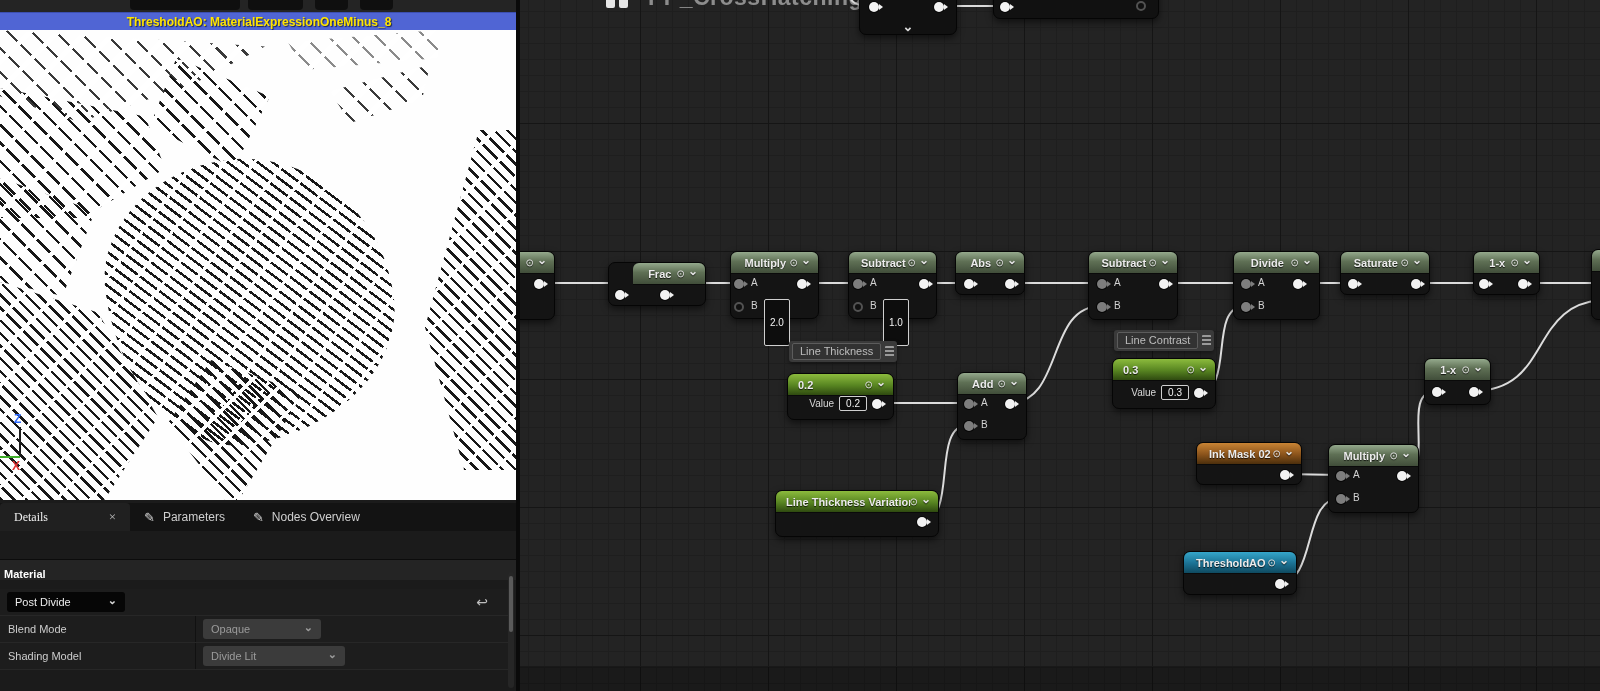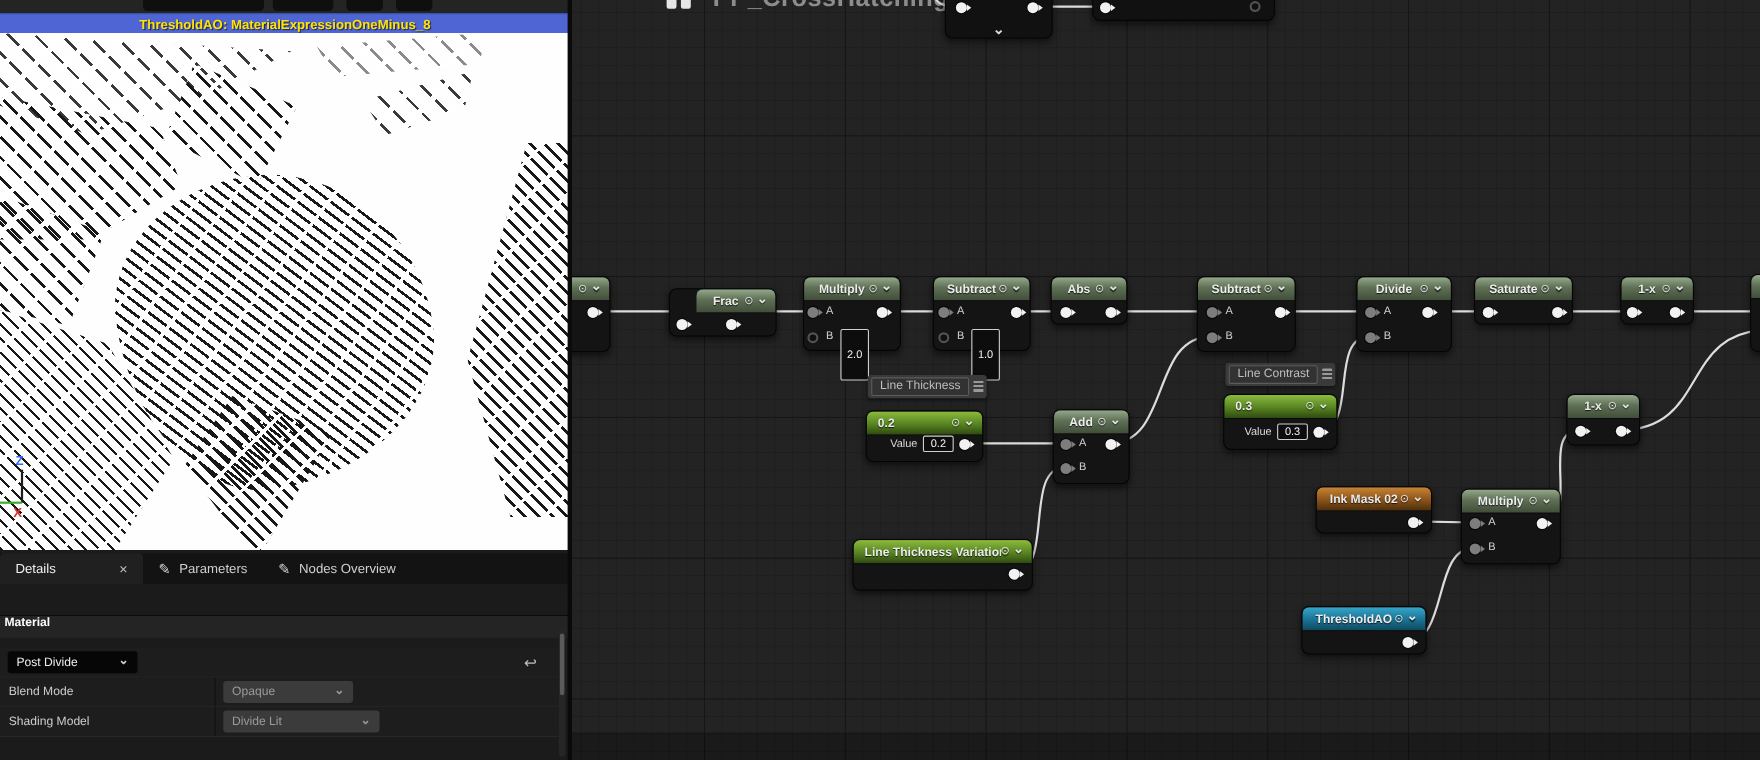--- a/index.html
+++ b/index.html
@@ -87,36 +87,36 @@
   #axis-gizmo{position:absolute;left:0;top:380px;width:40px;height:70px;}
   #axis-z{position:absolute;left:14px;top:2px;font-size:12px;font-weight:bold;color:#2e6bff;}
   #axis-vline{position:absolute;left:19px;top:17px;width:2px;height:30px;background:#1c1c1c;}
   #axis-hline{position:absolute;left:0px;top:46px;width:20px;height:2px;background:#3fae2a;}
   #axis-x{position:absolute;left:12px;top:49px;font-size:12px;font-weight:bold;color:#e03131;}
 
   
   #details{position:absolute;left:0;top:500px;width:518px;height:191px;background:#1b1b1b;}
   #tabbar{position:absolute;left:0;top:3px;width:518px;height:28px;background:#131313;display:flex;}
   .tab{display:flex;align-items:center;gap:8px;padding:0 14px;font-size:12px;color:#cfcfcf;height:28px;box-sizing:border-box;}
-  .tab.active{background:#202020;border-radius:4px 4px 0 0;color:#f0f0f0;width:130px;}
+  .tab.active{background:#202020;border-radius:4px 4px 0 0;color:#f0f0f0;width:130px;font-family:Liberation Serif, serif;}
   .tab .pencil{color:#d8d8d8;font-size:13px;}
   .tab .close{margin-left:auto;color:#bdbdbd;font-size:13px;cursor:pointer;}
   #searchrow{position:absolute;left:0;top:31px;width:518px;height:30px;background:#1b1b1b;
     display:flex;align-items:center;padding:0 2px;box-sizing:border-box;gap:6px;}
   #search-box{flex:1;height:20px;background:#0d0d0d;border:1px solid #2a2a2a;border-radius:10px;
     display:flex;align-items:center;padding:0 8px;gap:6px;}
   .mag{position:relative;width:10px;height:10px;flex:none;}
   .mag::before{content:"";position:absolute;left:0;top:0;width:6px;height:6px;border:1.5px solid #8a8a8a;border-radius:50%;}
   .mag::after{content:"";position:absolute;left:7px;top:7px;width:4px;height:1.5px;background:#8a8a8a;transform:rotate(45deg);}
   #search-box input{flex:1;background:transparent;border:none;outline:none;color:#cfcfcf;
     font-size:12px;font-family:"Liberation Sans",sans-serif;}
   #search-box input::placeholder{color:#7a7a7a;}
   .sr-icon{color:#d0d0d0;font-size:15px;flex:none;line-height:16px;}
   #section-material{position:absolute;left:0;top:59px;width:518px;height:20px;background:#242424;
-    border-top:1px solid #0c0c0c;display:flex;align-items:flex-start;}
+    border-top:1px solid #0c0c0c;display:flex;align-items:flex-end;}
   #section-material span{font-size:11px;font-weight:bold;color:#fff;margin-left:4px;}
   .drow{position:absolute;left:0;width:508px;height:27px;background:#1d1d1d;
     border-bottom:1px solid #272727;display:flex;align-items:center;box-sizing:border-box;}
   .drow .dlabel{width:196px;padding-left:8px;font-size:11px;color:#cdcdcd;box-sizing:border-box;
     border-right:1px solid #111;height:100%;display:flex;align-items:center;}
   .dd{margin-left:7px;height:20px;border-radius:3px;display:flex;align-items:center;
     padding:0 8px;box-sizing:border-box;font-size:11px;gap:8px;}
   .dd .chev{margin-left:auto;font-weight:bold;position:relative;top:-2px;}
   .dd.dark{background:#060606;color:#ececec;width:118px;}
   .dd.dark .chev{color:#d8d8d8;}

